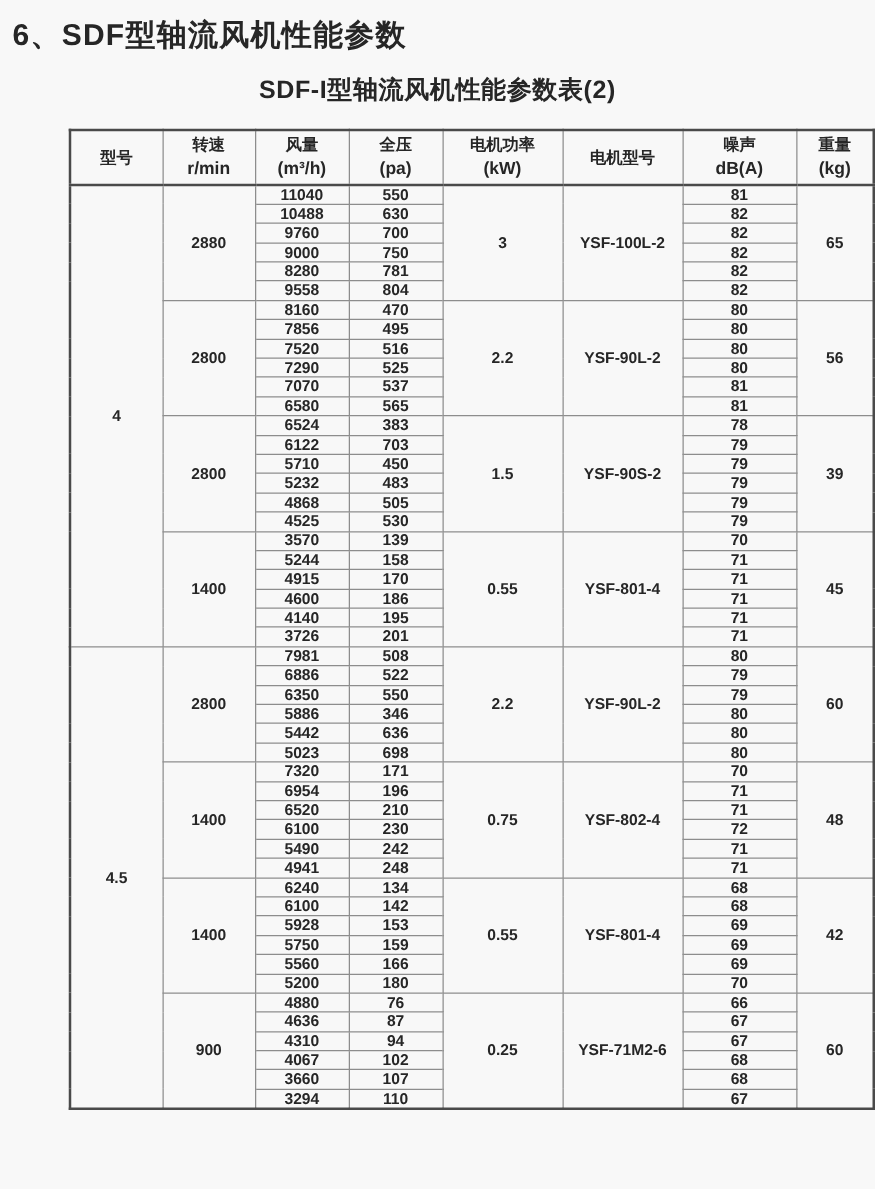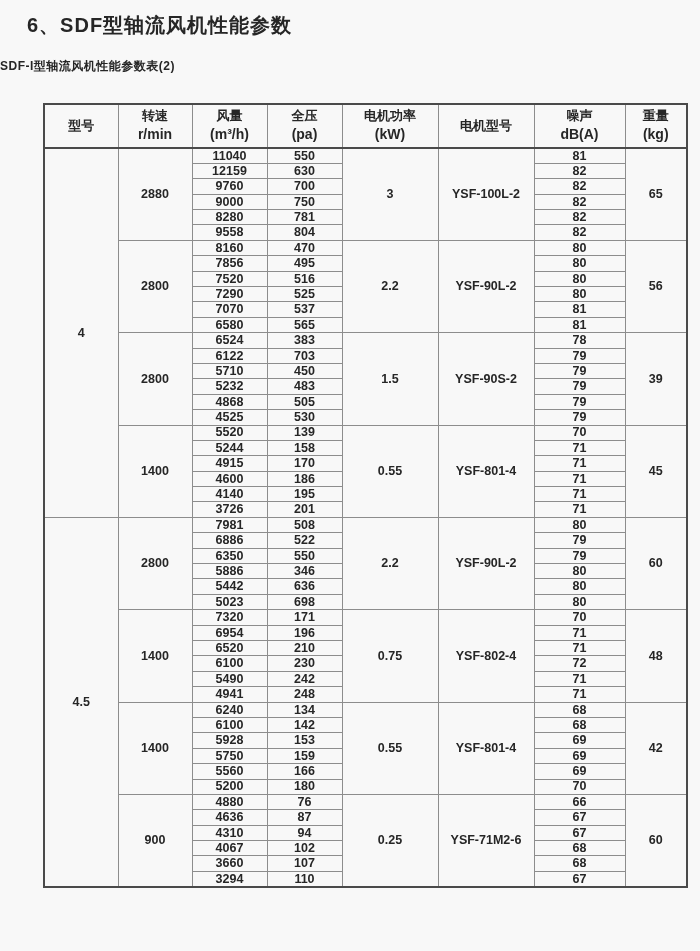--- a/index.html
+++ b/index.html
@@ -12,31 +12,32 @@
   html,body{margin:0;padding:0;}
   body{
     width:700px;height:951px;
     background:var(--paper);
     color:var(--ink);
     font-family:"Liberation Sans","DejaVu Sans",sans-serif;
     position:relative;
     overflow:hidden;
   }
   .title{
-    position:absolute;left:27px;top:12px;
-    font-size:20px;font-weight:bold;letter-spacing:1px;
+    position:absolute;left:10px;top:12px;
+    font-size:24px;font-weight:bold;letter-spacing:1px;
     margin:0;
   }
   .subtitle{
     position:absolute;left:0;top:58px;width:100%;
-    font-size:12px;font-weight:bold;letter-spacing:0.5px;
+    text-align:center;
+    font-size:20px;font-weight:bold;letter-spacing:0.5px;
     margin:0;
   }
   table.perf{
-    position:absolute;left:43px;top:103px;
+    position:absolute;left:55px;top:103px;
     width:643px;
     border-collapse:collapse;
     table-layout:fixed;
     border:2px solid var(--heavy);
   }
   table.perf th, table.perf td{
     border:1px solid var(--line);
     text-align:center;
     vertical-align:middle;
     padding:0;
@@ -126,21 +127,21 @@
           <td rowspan="24" class="model-cell">4</td>
           <td rowspan="6">2880</td>
           <td>11040</td>
           <td>550</td>
           <td rowspan="6">3</td>
           <td rowspan="6">YSF-100L-2</td>
           <td>81</td>
           <td rowspan="6">65</td>
         </tr>
         <tr>
-          <td>12159</td>
+          <td>10488</td>
           <td>630</td>
           <td>82</td>
         </tr>
         <tr>
           <td>9760</td>
           <td>700</td>
           <td>82</td>
         </tr>
         <tr>
           <td>9000</td>
@@ -220,21 +221,21 @@
           <td>505</td>
           <td>79</td>
         </tr>
         <tr>
           <td>4525</td>
           <td>530</td>
           <td>79</td>
         </tr>
         <tr>
           <td rowspan="6">1400</td>
-          <td>5520</td>
+          <td>3570</td>
           <td>139</td>
           <td rowspan="6">0.55</td>
           <td rowspan="6">YSF-801-4</td>
           <td>70</td>
           <td rowspan="6">45</td>
         </tr>
         <tr>
           <td>5244</td>
           <td>158</td>
           <td>71</td>

